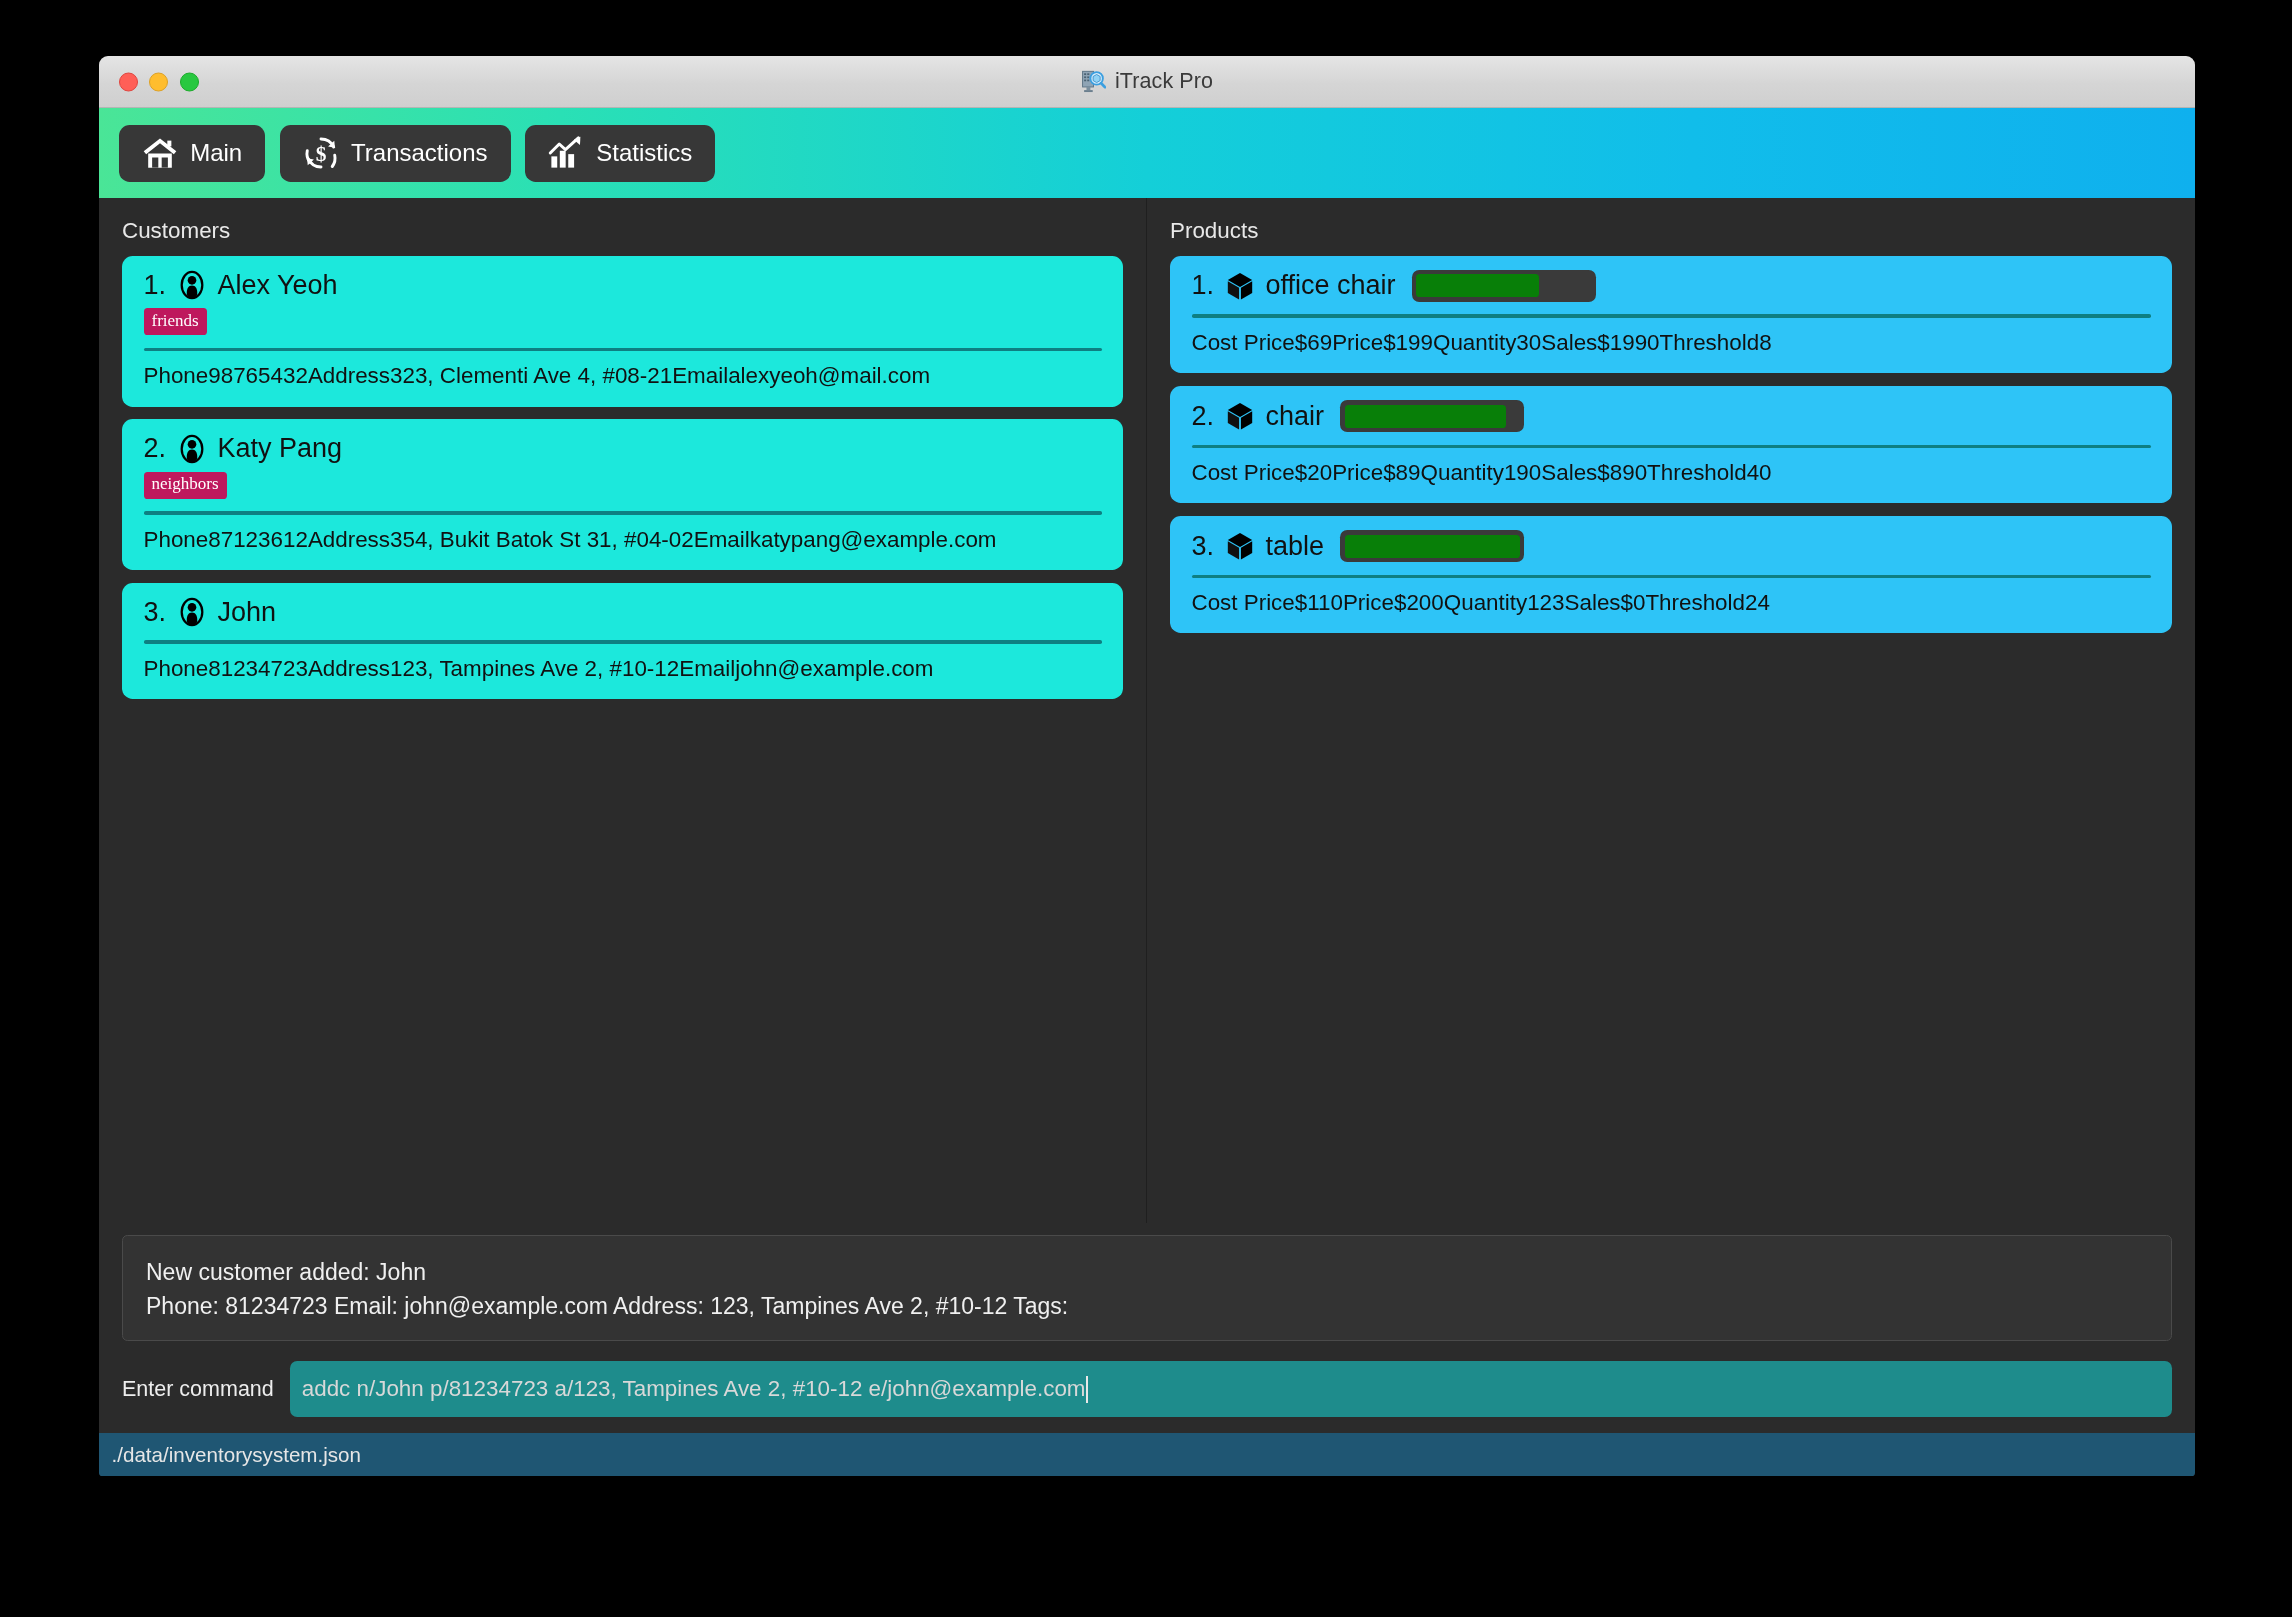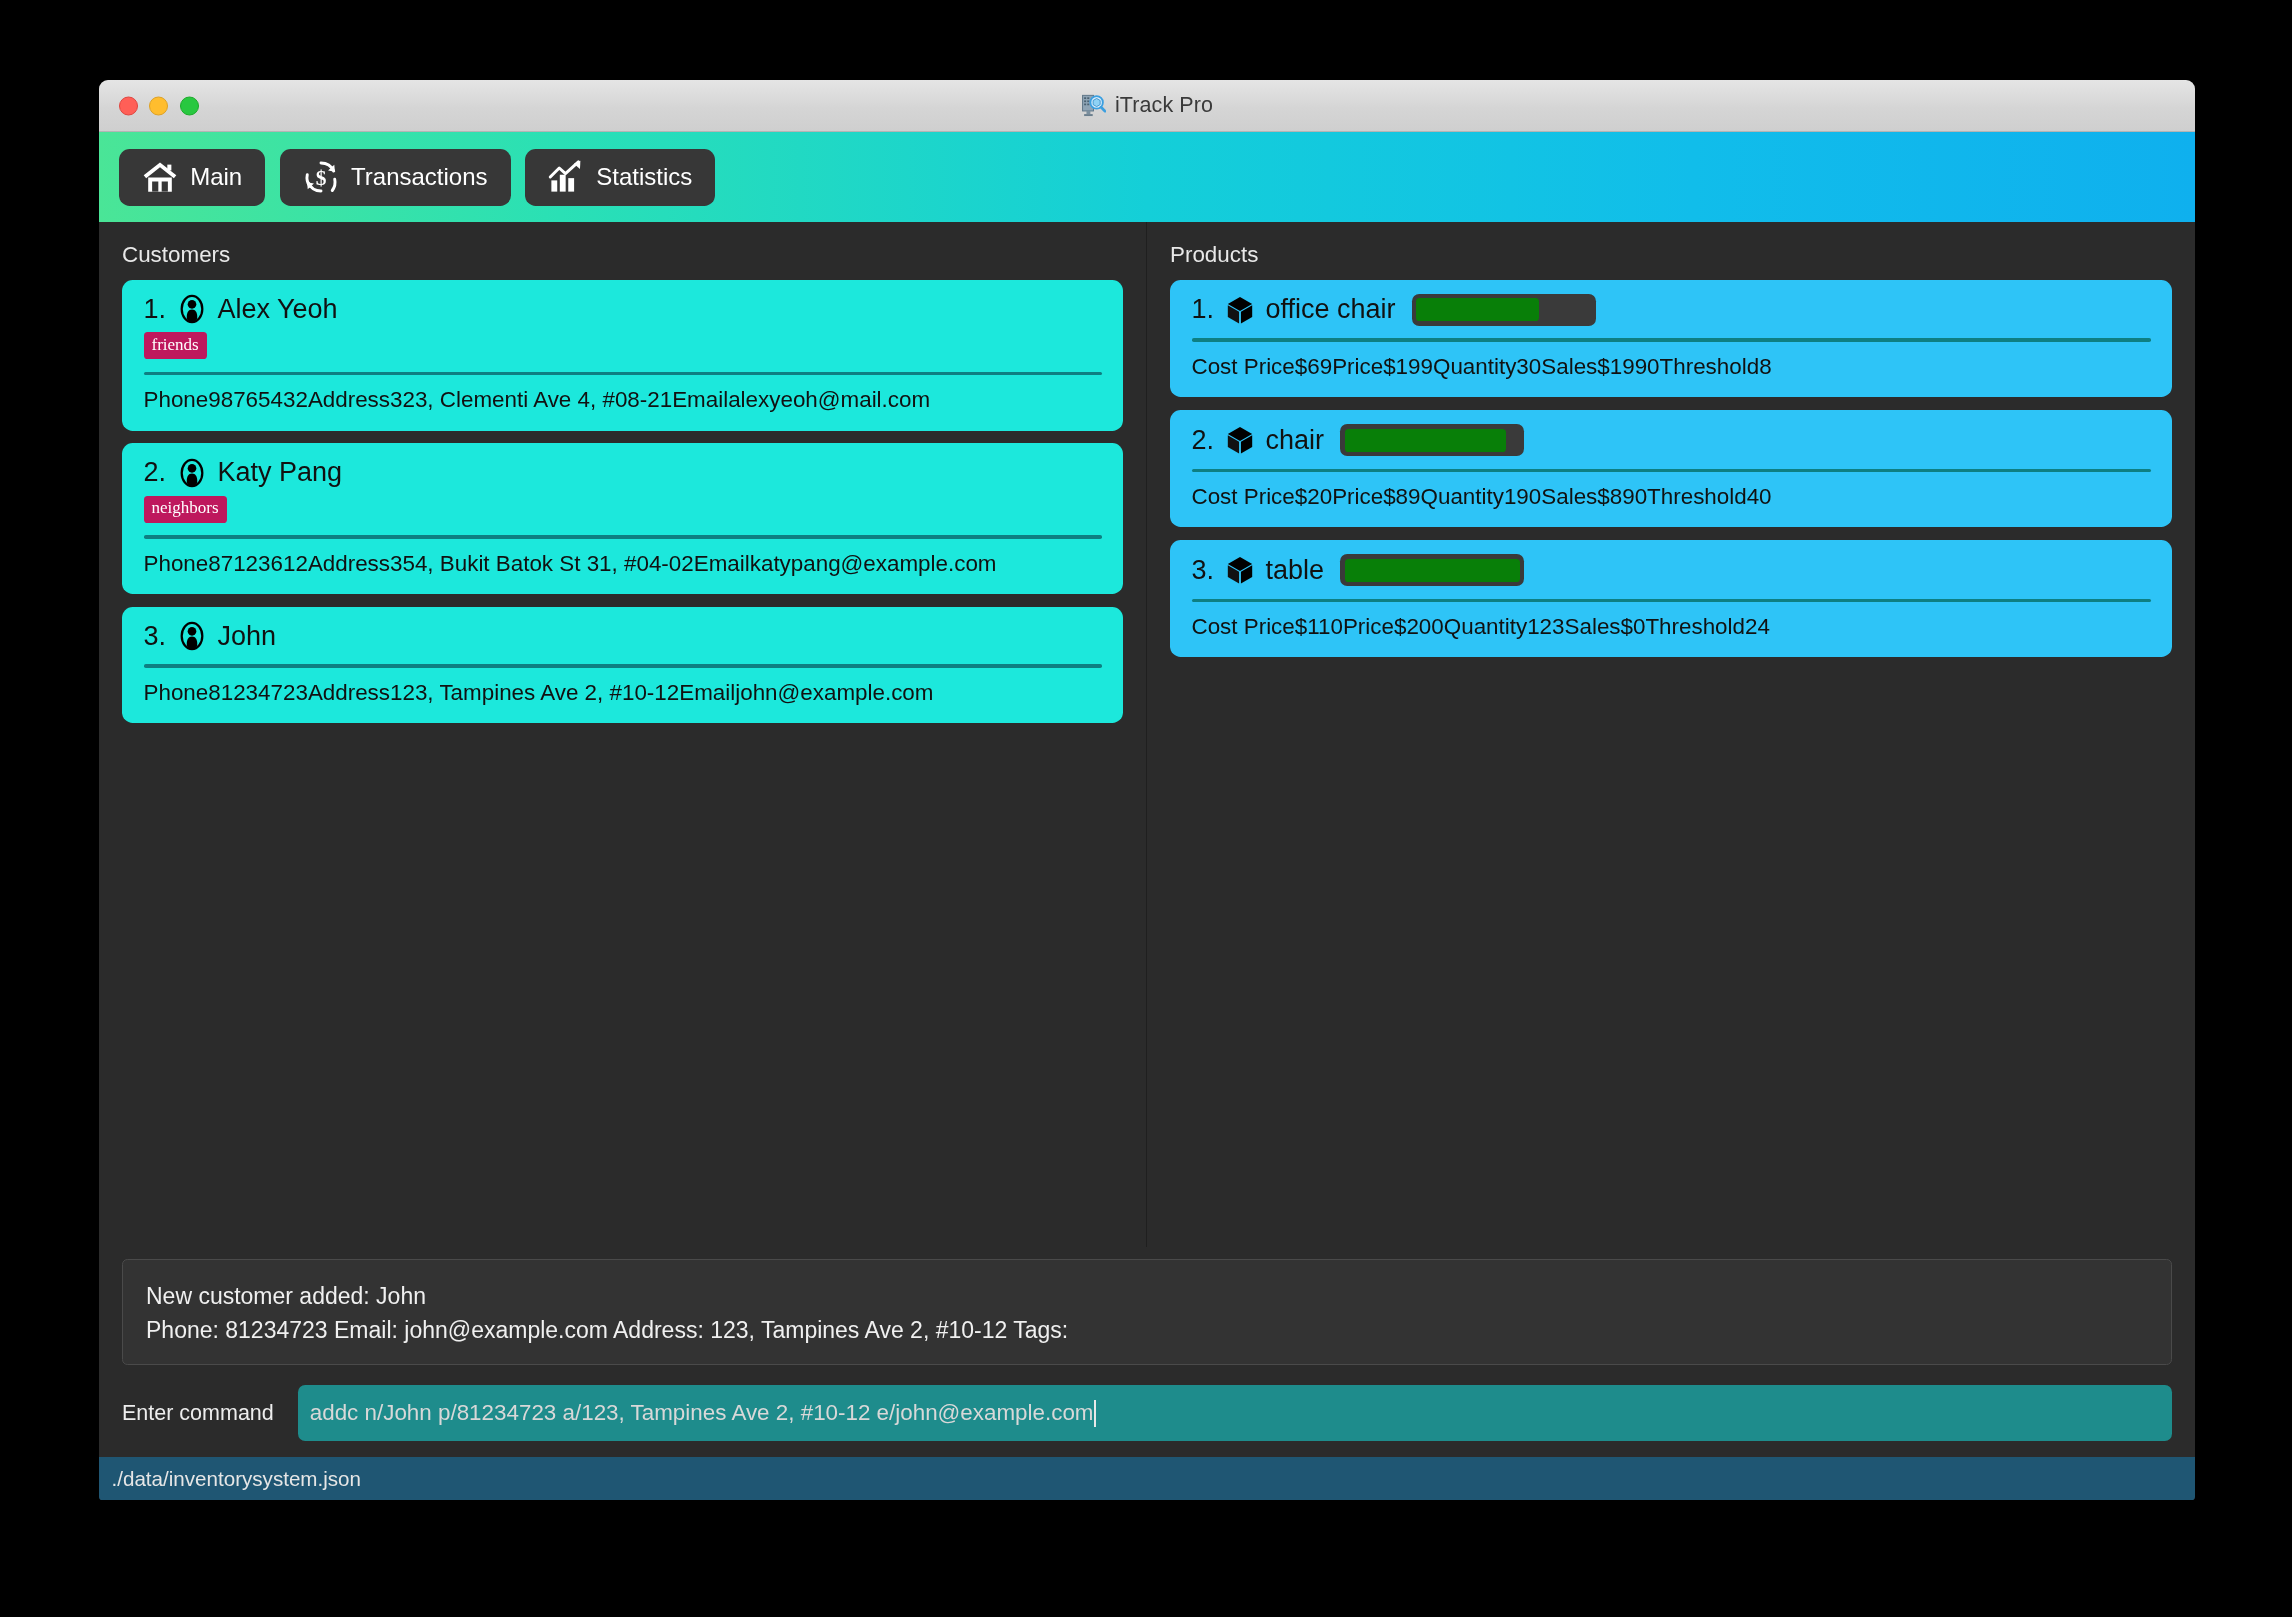--- a/index.html
+++ b/index.html
@@ -9,21 +9,21 @@
     height: 1617px;
     background: #000000;
     font-family: "Liberation Sans", sans-serif;
     overflow: hidden;
   }
 
   
   .window {
     position: absolute;
     left: 99px;
-    top: 80px;
+    top: 56px;
     width: 2096px;
     height: 1420px;
     background: #2b2b2b;
     border-radius: 9px 9px 3.6px 3.6px;
     box-shadow: 0 7.2px 36px rgba(0,0,0,0.75);
     overflow: hidden;
     display: flex;
     flex-direction: column;
   }
 
@@ -194,21 +194,21 @@
     font-size: 23px;
     line-height: 1.47;
     font-family: "Liberation Sans", sans-serif;
   }
 
   
   .cmd-wrap {
     flex: 0 0 auto;
     display: flex;
     align-items: center;
-    gap: 24px;
+    gap: 16px;
     padding: 10.7px 23px 16px 23px;
     background: #2b2b2b;
   }
   .cmd-label {
     color: #ededed;
     font-size: 21.5px;
     white-space: nowrap;
     font-family: "Liberation Sans", sans-serif;
   }
   .cmd-field {

